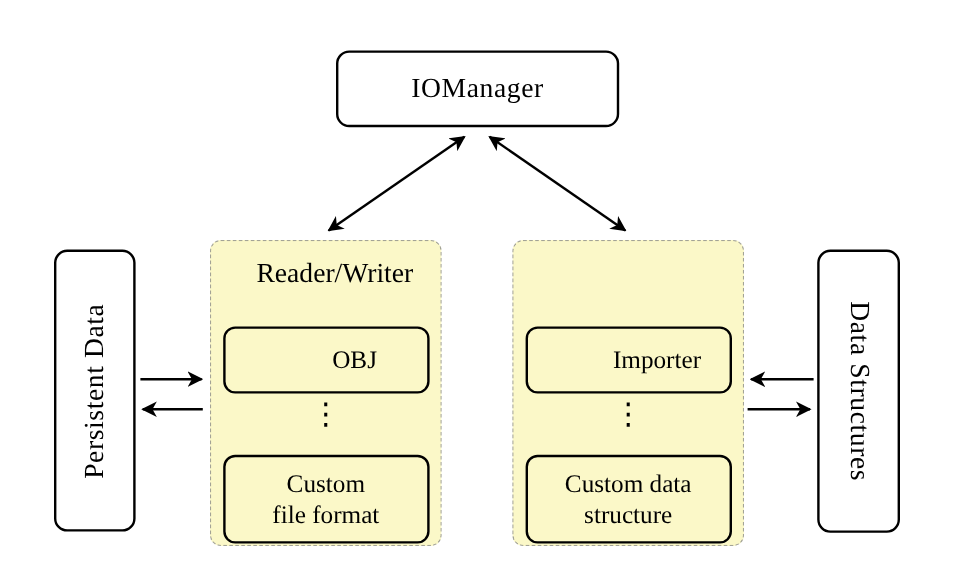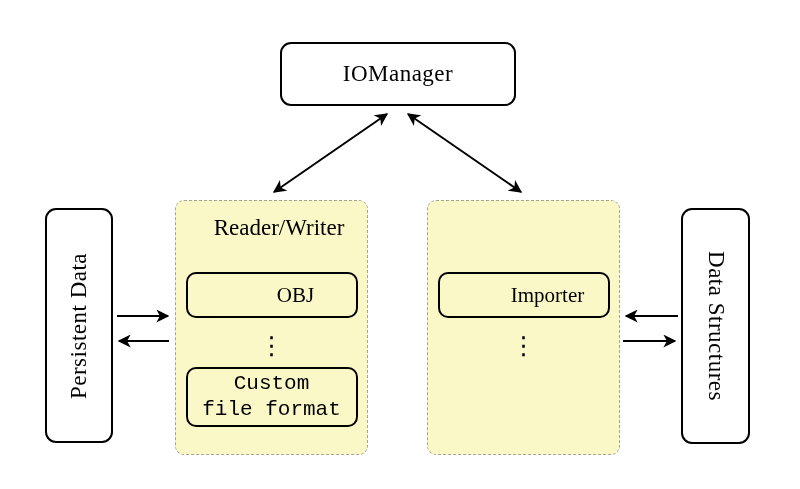--- a/index.html
+++ b/index.html
@@ -63,22 +63,22 @@
     border-radius: 10px;
     display: flex;
     align-items: center;
     justify-content: center;
     box-sizing: border-box;
     font-size: 21px;
     text-align: center;
     line-height: 26px;
     white-space: pre-line;
   }
-  .item-top { top: 71px; height: 46px; padding-left: 48px; }
-  .item-bottom { top: 166px; height: 60px; font-family: Liberation Mono, monospace; }
+  .item-top { top: 71px; height: 56px; padding-left: 48px; }
+  .item-bottom { top: 178px; height: 74px; }
   .ellipsis {
     position: absolute;
     left: 0; right: 0;
     top: 131px;
     text-align: center;
     font-size: 25px;
     line-height: 28px;
   }
 </style>
 </head>
@@ -116,15 +116,17 @@
     <div class="panel-title">Reader/Writer</div>
     <div class="item-box item-top">OBJ</div>
     <div class="ellipsis">⋮</div>
     <div class="item-box item-bottom">Custom
 file format</div>
   </div>
 
   <div class="panel" id="importer-exporter">
     <div class="item-box item-top">Importer</div>
     <div class="ellipsis">⋮</div>
+    <div class="item-box item-bottom">Custom data
+structure</div>
   </div>
 
 </div>
 
 </body></html>

